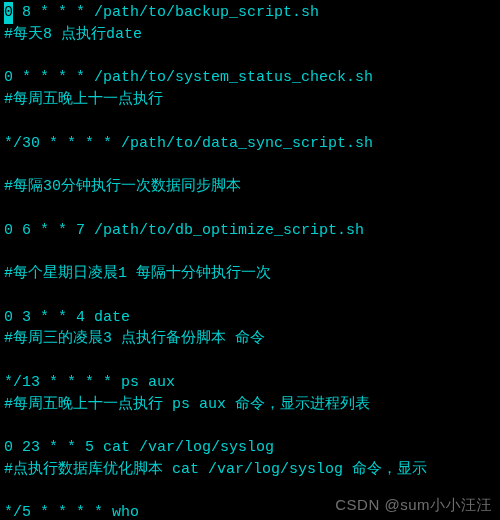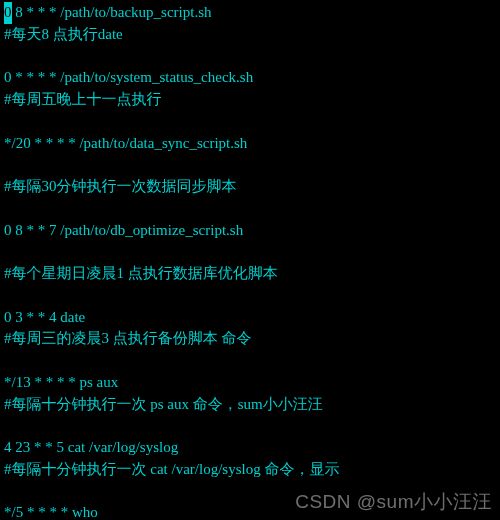--- a/index.html
+++ b/index.html
@@ -1,15 +1,15 @@
 <!DOCTYPE html>
 <html><head>
   <meta charset="utf-8">
   <style>
-    * { margin: 0; padding: 0; box-sizing: border-box; font-family: Liberation Serif, serif; }
+    * { margin: 0; padding: 0; box-sizing: border-box; }
     body {
       background: #000;
       color: #00d0d0;
       font-family: "Consolas", "Courier New", monospace;
       font-size: 15px;
       line-height: 1.45;
       width: 500px;
       height: 520px;
       overflow: hidden;
       padding: 2px 4px;
@@ -20,46 +20,46 @@
       background: #00d0d0;
       color: #000;
       display: inline-block;
     }
     .blank { height: 1.45em; }
     .watermark {
       position: absolute;
       right: 8px;
       bottom: 4px;
       color: rgba(200,200,200,0.55);
-      font-size: 19px;
+      font-size: 15px;
       font-family: sans-serif;
       letter-spacing: 0.5px;
     }
   </style>
 </head>
 <body>
 
 <div class="line"><span class="cursor-char">0</span><span> 8 * * * /path/to/backup_script.sh</span></div>
 <div class="line">#每天8 点执行date</div>
 <div class="blank"></div>
 <div class="line">0 * * * * /path/to/system_status_check.sh</div>
 <div class="line">#每周五晚上十一点执行</div>
 <div class="blank"></div>
-<div class="line">*/20 * * * * /path/to/data_sync_script.sh</div>
+<div class="line">*/30 * * * * /path/to/data_sync_script.sh</div>
 <div class="blank"></div>
 <div class="line">#每隔30分钟执行一次数据同步脚本</div>
 <div class="blank"></div>
-<div class="line">0 8 * * 7 /path/to/db_optimize_script.sh</div>
+<div class="line">0 6 * * 7 /path/to/db_optimize_script.sh</div>
 <div class="blank"></div>
-<div class="line">#每个星期日凌晨1 点执行数据库优化脚本</div>
+<div class="line">#每个星期日凌晨1 每隔十分钟执行一次</div>
 <div class="blank"></div>
 <div class="line">0 3 * * 4 date</div>
 <div class="line">#每周三的凌晨3 点执行备份脚本 命令</div>
 <div class="blank"></div>
 <div class="line">*/13 * * * * ps aux</div>
-<div class="line">#每隔十分钟执行一次 ps aux 命令，sum小小汪汪</div>
+<div class="line">#每周五晚上十一点执行 ps aux 命令，显示进程列表</div>
 <div class="blank"></div>
-<div class="line">4 23 * * 5 cat /var/log/syslog</div>
-<div class="line">#每隔十分钟执行一次 cat /var/log/syslog 命令，显示</div>
+<div class="line">0 23 * * 5 cat /var/log/syslog</div>
+<div class="line">#点执行数据库优化脚本 cat /var/log/syslog 命令，显示</div>
 <div class="blank"></div>
 <div class="line">*/5 * * * * who</div>
 
 <div class="watermark">CSDN @sum小小汪汪</div>
 
 </body></html>

